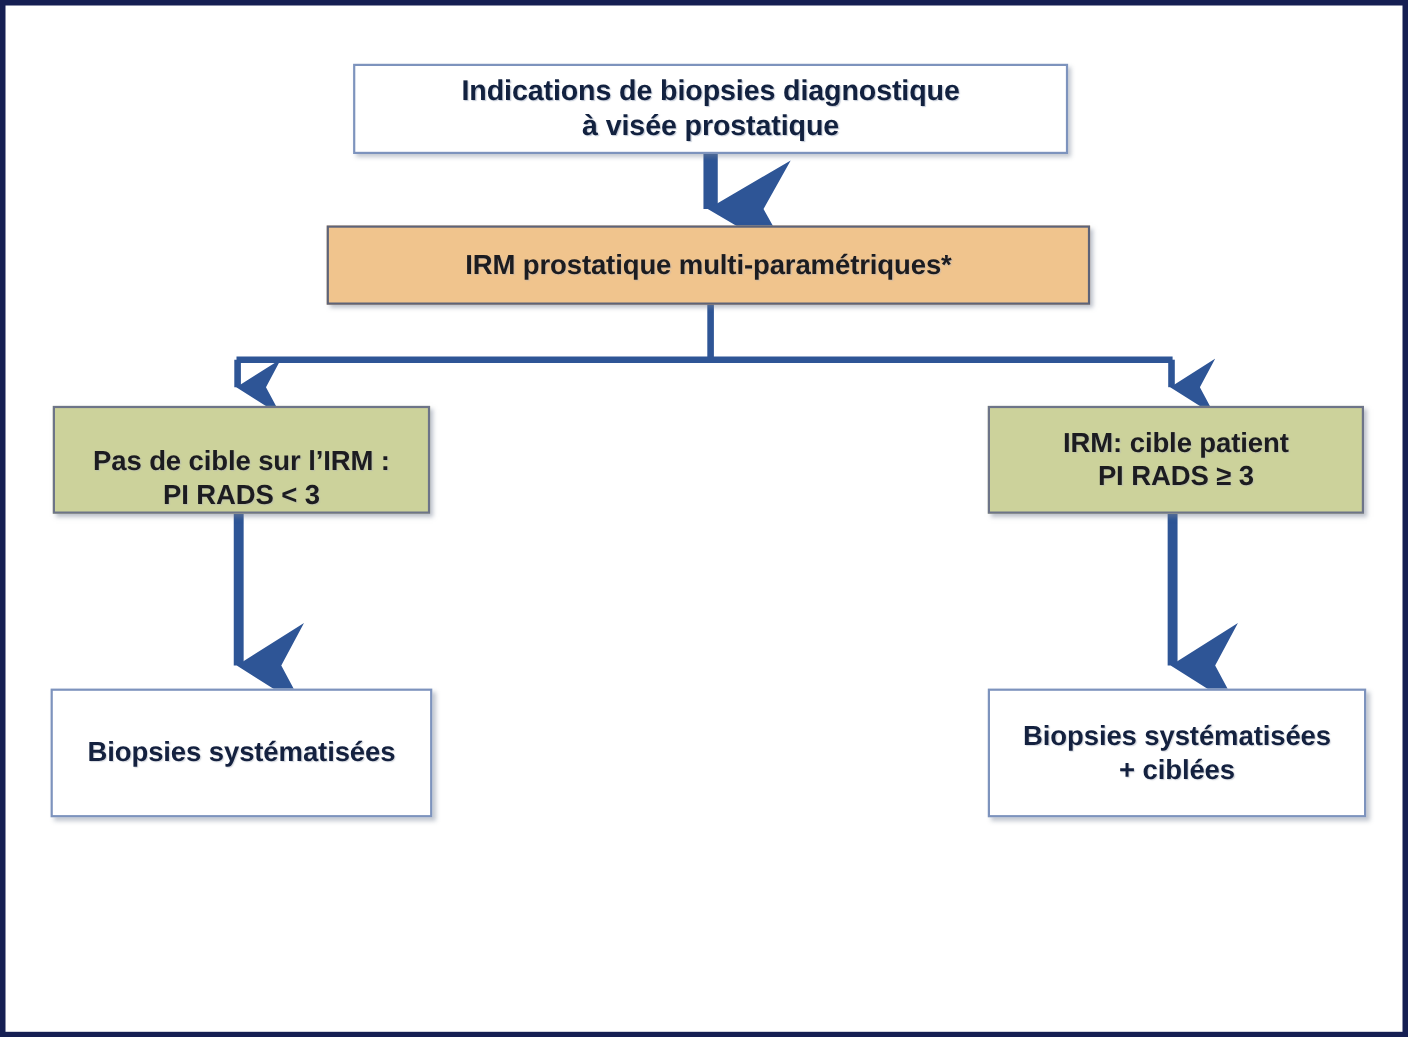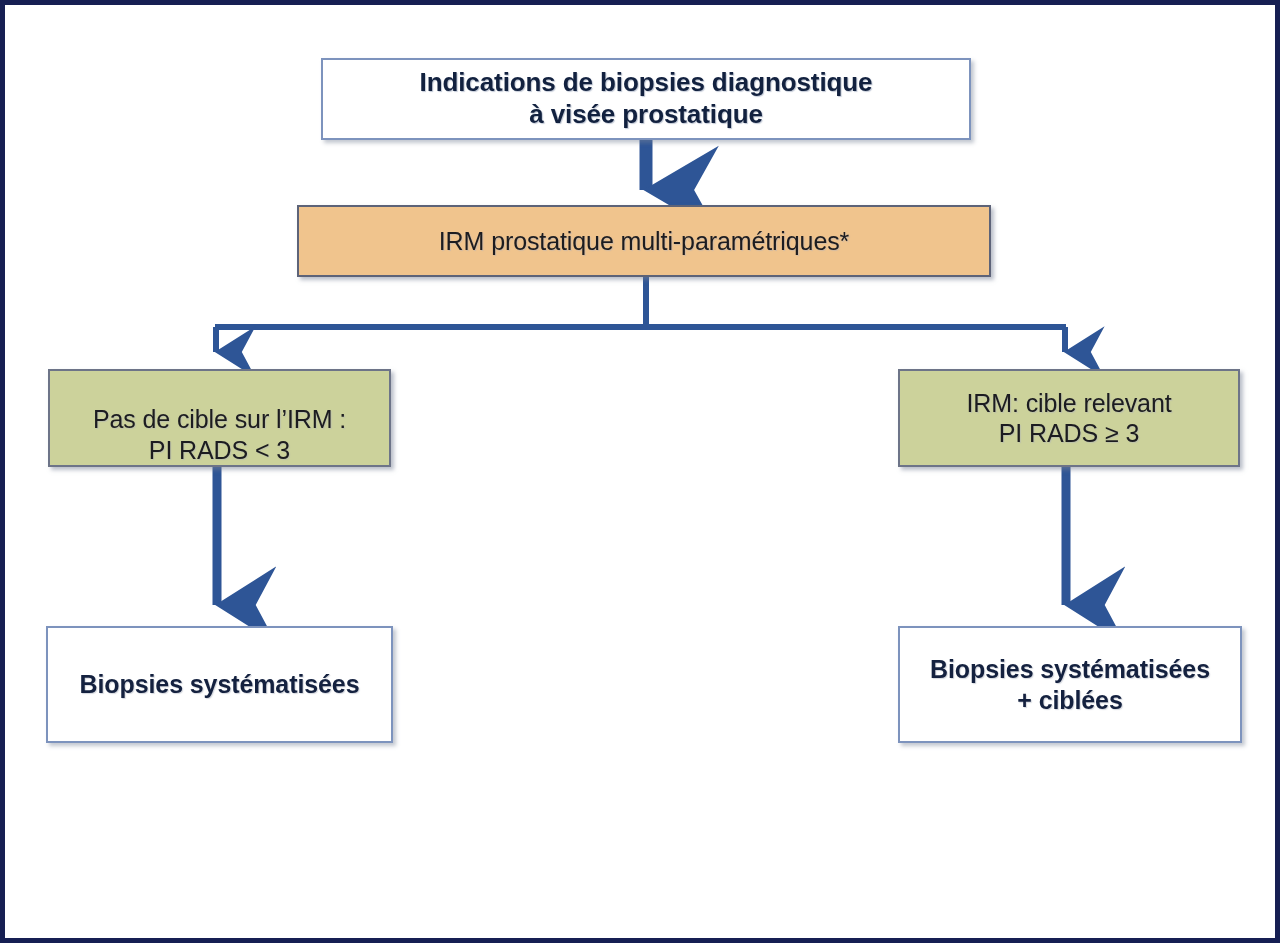--- a/index.html
+++ b/index.html
@@ -50,21 +50,21 @@
     text-shadow: 1px 1px 1px rgba(160,170,190,0.65);
   }
   .node-body {
     color: #14213f;
     font-weight: 600;
     font-size: 25px;
     text-shadow: 1px 1px 1px rgba(170,175,190,0.5);
   }
   .node-dark {
     color: #1c1c20;
-    font-weight: 400;
+    font-weight: 700;
     font-size: 25px;
     text-shadow: 1px 1px 1px rgba(170,175,190,0.45);
   }
   .footnote {
     position: absolute;
     left: 26px;
     top: 838px;
     width: 900px;
     font-size: 26px;
     font-weight: 600;
@@ -128,21 +128,21 @@
 
   <div class="node node-green" style="left:43px; top:364px; width:343px; height:98px;align-items:flex-end;">
     <div>
       <div class="node-dark">Pas de cible sur l’IRM :</div>
       <div class="node-dark">PI RADS &lt; 3</div>
     </div>
   </div>
 
   <div class="node node-green" style="left:893px; top:364px; width:342px; height:98px;">
     <div>
-      <div class="node-dark">IRM: cible relevant</div>
+      <div class="node-dark">IRM: cible patient</div>
       <div class="node-dark">PI RADS ≥ 3</div>
     </div>
   </div>
 
   <div class="node node-white" style="left:41px; top:621px; width:347px; height:117px;">
     <div class="node-body">Biopsies systématisées</div>
   </div>
 
   <div class="node node-white" style="left:893px; top:621px; width:344px; height:117px;">
     <div>

